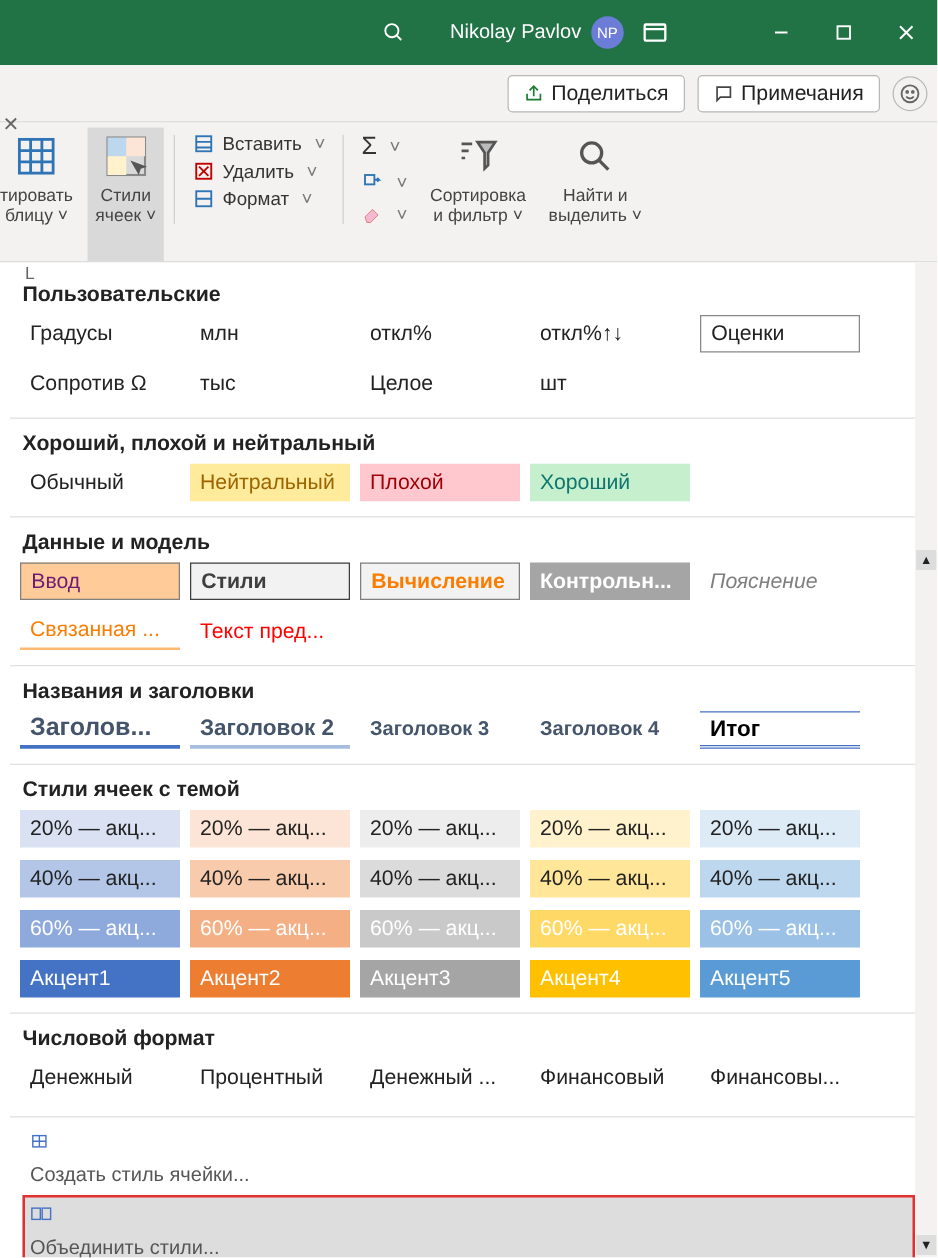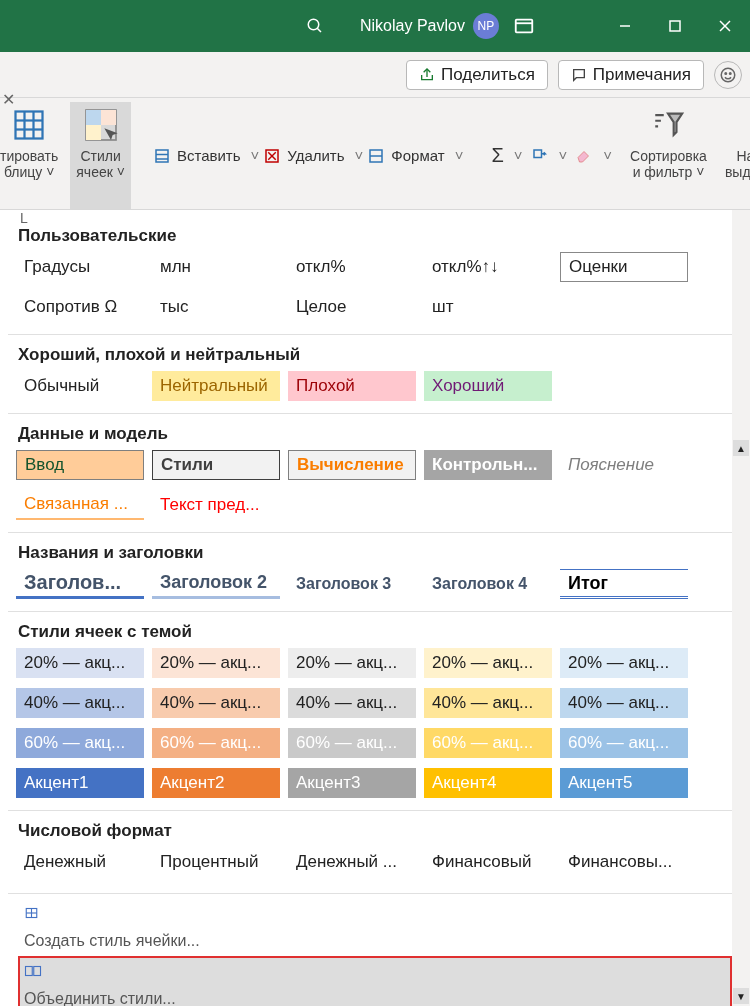--- a/index.html
+++ b/index.html
@@ -17,21 +17,21 @@
   .sharebar { height:46px; background:#f3f2f1; display:flex; align-items:center; justify-content:flex-end; gap:10px; padding-right:8px; border-bottom:1px solid #d8d8d8;}
   .pillbtn { border:1px solid #b8b8b8; border-radius:4px; padding:4px 12px; font-size:17px; background:#fff; display:flex; align-items:center; gap:6px; cursor:default;}
   .smile { width:28px; height:28px; border:1px solid #b8b8b8; border-radius:50%; display:flex; align-items:center; justify-content:center; }
 
   
   .ribbon { background:#f3f2f1; height:112px; display:flex; padding:4px 8px 0 0; gap:6px; border-bottom:1px solid #d8d8d8;}
   .rgroup { display:flex; flex-direction:column; align-items:center; padding:2px 6px 0 6px; font-size:14px; color:#444;}
   .rgroup.sel { background:#d9d9d9; }
   .rgroup .icon { width:44px; height:42px; display:flex; align-items:center; justify-content:center;}
   .rgroup .lbl { text-align:center; line-height:1.15; margin-top:2px;}
-  .rstack { display:flex; flex-direction:row; gap:4px; padding:4px 6px; font-size:15px; color:#333; }
+  .rstack { display:flex; flex-direction:column; gap:4px; padding:4px 6px; font-size:15px; color:#333; }
   .rstack .row { display:flex; align-items:center; gap:6px; }
   .vdiv { width:1px; background:#d0d0d0; margin:6px 2px 30px 2px; }
 
   
   .gallery { position:relative; background:#fff; padding:8px 8px 0 8px; height:796px; overflow:hidden;}
   .section-title { font-weight:600; font-size:17px; padding:8px 10px 4px 10px; }
   .style-row { display:flex; gap:8px; padding:2px 8px 8px 8px; flex-wrap:wrap;}
   .style-cell { width:128px; height:30px; padding:3px 8px; font-size:17px; overflow:hidden; white-space:nowrap; text-overflow:ellipsis; display:flex; align-items:center;}
   .sep { height:1px; background:#e0e0e0; margin:4px 0 2px 0;}
   .scroll-right { position:absolute; right:0; top:0; width:18px; bottom:0; background:#f3f2f1;}
@@ -230,27 +230,27 @@
       <div class="style-cell">Целое</div>
       <div class="style-cell">шт</div>
     </div>
   <div class="sep"></div>
 
   <div class="section-title">Хороший, плохой и нейтральный</div>
   <div class="style-row" id="gbn-row">
       <div class="style-cell">Обычный</div>
       <div class="style-cell" style="background: rgb(255, 235, 156); color: rgb(156, 101, 0);">Нейтральный</div>
       <div class="style-cell" style="background: rgb(255, 199, 206); color: rgb(156, 0, 6);">Плохой</div>
-      <div class="style-cell" style="background: rgb(198, 239, 206); color: #701a75;">Хороший</div>
+      <div class="style-cell" style="background: rgb(198, 239, 206); color: #0f766e;">Хороший</div>
     </div>
   <div class="sep"></div>
 
   <div class="section-title">Данные и модель</div>
   <div class="style-row" id="data-row-1">
-      <div class="style-cell" style="background: rgb(255, 204, 153); color: #14532d; border: 1px solid rgb(127, 127, 127);">Ввод</div>
+      <div class="style-cell" style="background: rgb(255, 204, 153); color: #701a75; border: 1px solid rgb(127, 127, 127);">Ввод</div>
       <div class="style-cell" style="background: rgb(242, 242, 242); color: rgb(63, 63, 63); border: 1px solid rgb(63, 63, 63); font-weight: 600;">Стили</div>
       <div class="style-cell" style="background: rgb(242, 242, 242); color: rgb(250, 125, 0); border: 1px solid rgb(127, 127, 127); font-weight: 600;">Вычисление</div>
       <div class="style-cell" style="background: rgb(165, 165, 165); color: rgb(255, 255, 255); font-weight: 600;">Контрольн...</div>
       <div class="style-cell" style="color: rgb(127, 127, 127); font-style: italic;">Пояснение</div>
     </div>
   <div class="style-row" id="data-row-2">
       <div class="style-cell" style="color: rgb(250, 125, 0); border-bottom: 2px solid rgb(255, 184, 112);">Связанная ...</div>
       <div class="style-cell" style="color: rgb(255, 0, 0);">Текст пред...</div>
     </div>
   <div class="sep"></div>

